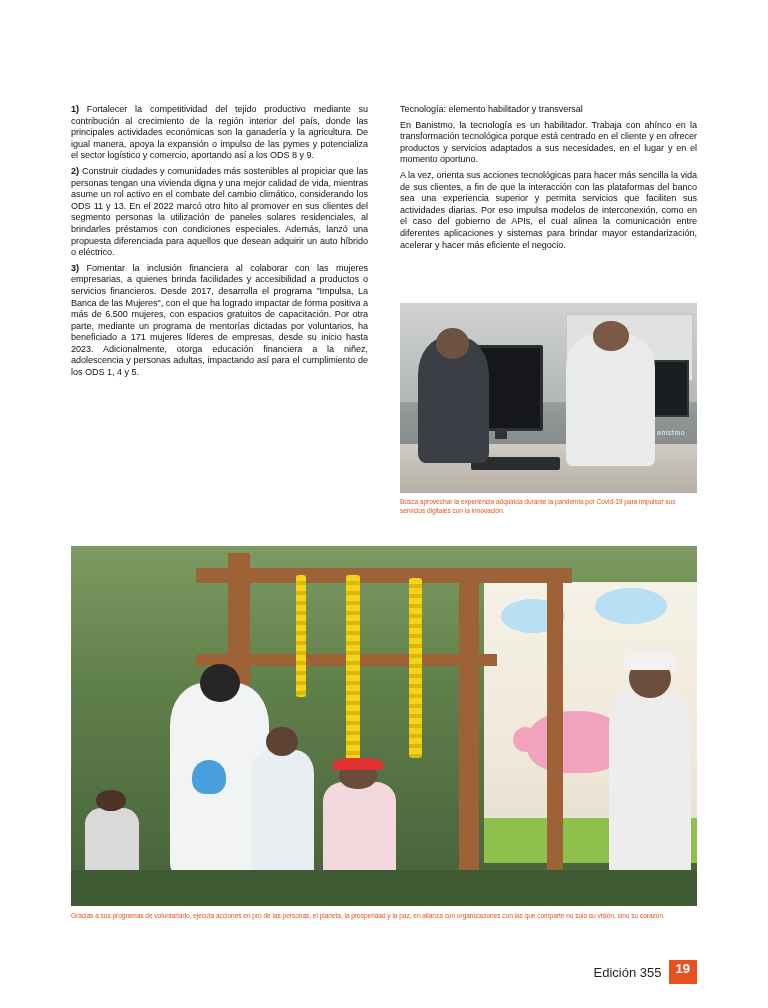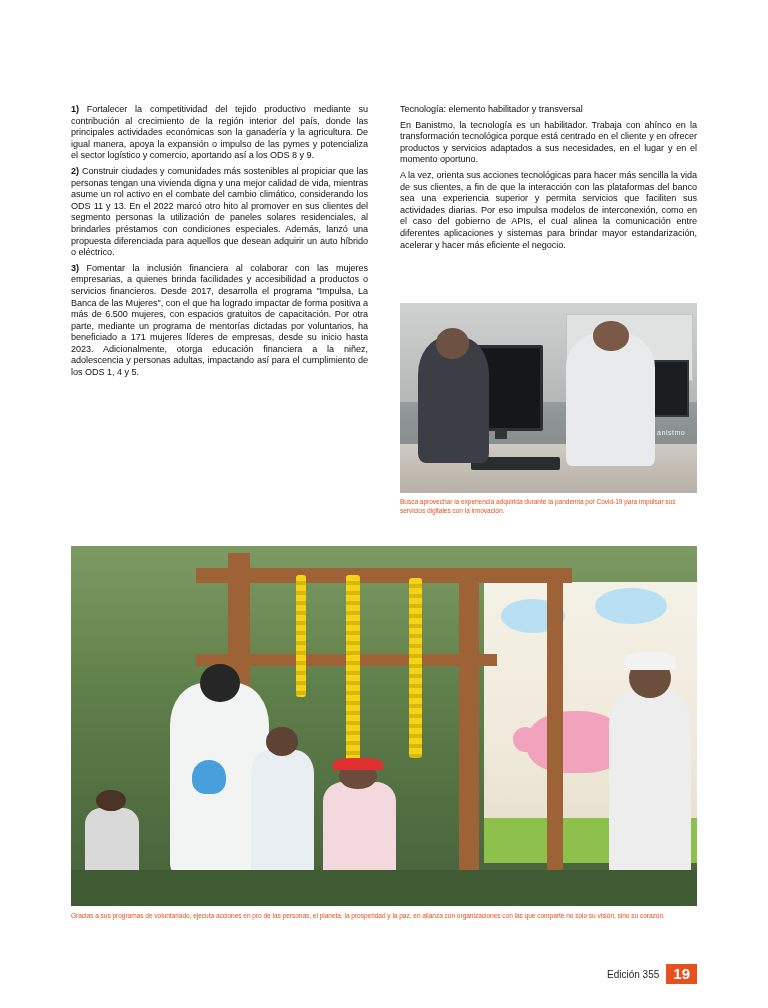--- a/index.html
+++ b/index.html
@@ -298,29 +298,29 @@
   
   .footer {
     position: absolute;
     right: 71px;
     bottom: 24px;
     display: flex;
     align-items: center;
     gap: 7px;
   }
   .footer .edition {
-    font-size: 10px;
+    font-size: 13px;
     color: #231f20;
   }
   .footer .pagenum {
     background: #e8511f;
     color: #ffffff;
-    font-size: 15px;
+    font-size: 13px;
     font-weight: bold;
-    padding: 2px 7px 3px 7px;
+    padding: 2px 7px 9px 7px;
     line-height: 1;
   }
 </style>
 </head>
 <body>
 
 <div class="page">
 
   <div class="columns">
 

